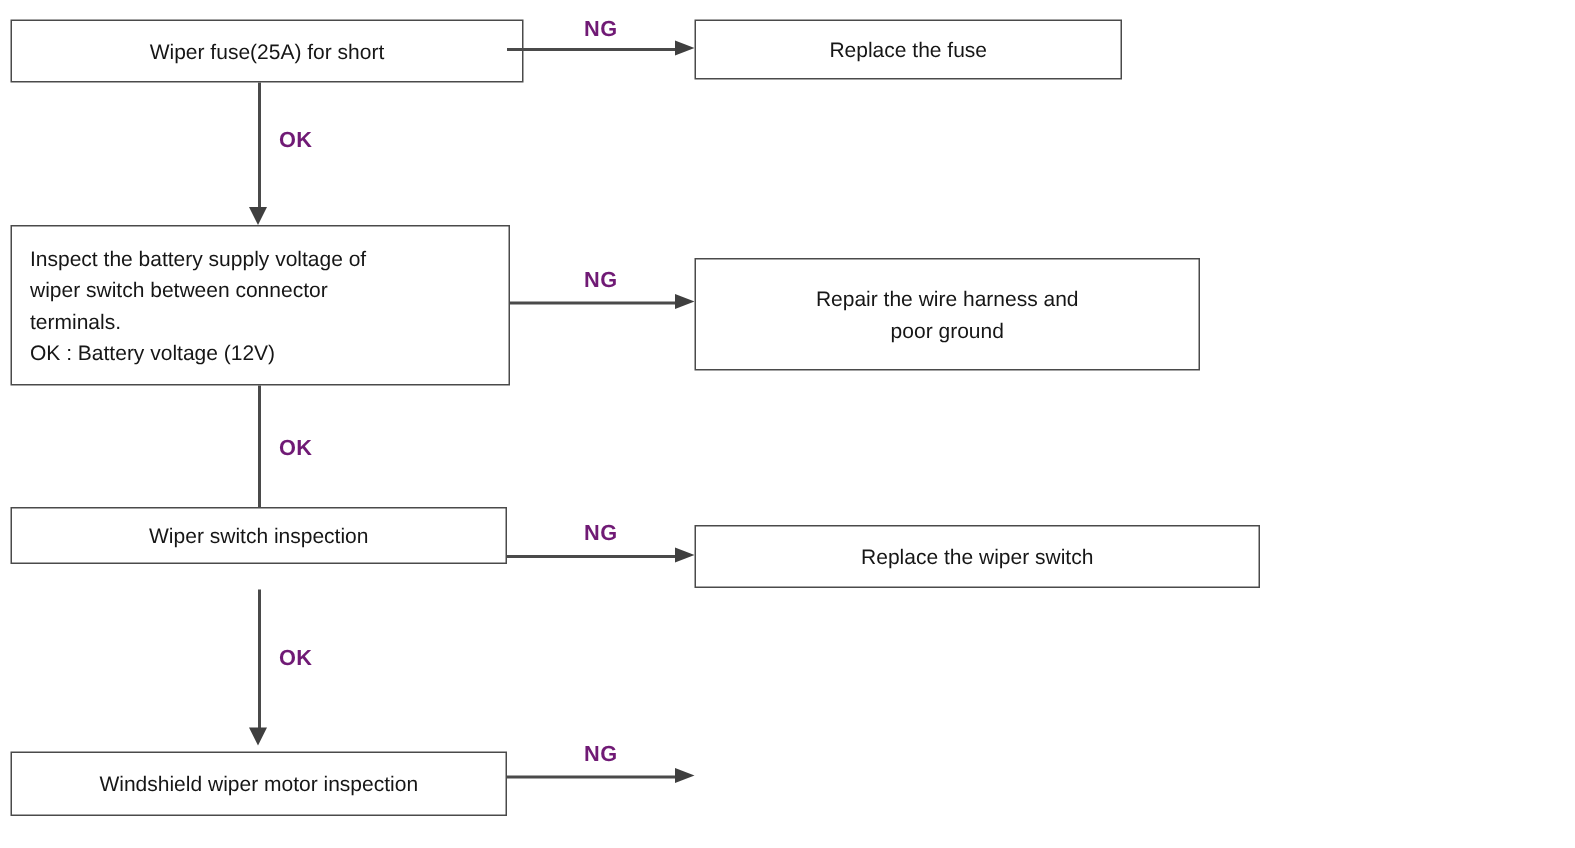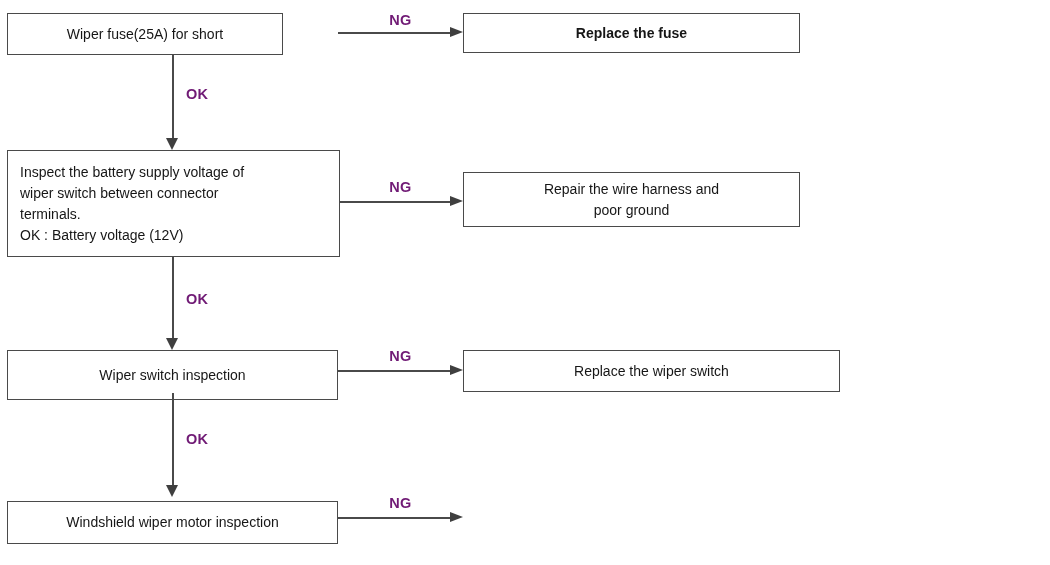--- a/index.html
+++ b/index.html
@@ -72,45 +72,45 @@
   .lbl.ng {
     width: 125px;
     text-align: center;
   }
 </style>
 </head>
 <body>
 
 <div id="canvas">
 
-  <div class="box" style="left:7px; top:13px; width:276px; height:42px;">Wiper fuse(25A) for short</div>
+  <div class="box" style="left:7px; top:13px; width:342px; height:42px;">Wiper fuse(25A) for short</div>
   <div class="hline" style="left:338px; top:32px; width:114px;"></div>
   <div class="head-right" style="left:450px; top:27px;"></div>
   <div class="lbl ng" style="left:338px; top:12px;">NG</div>
-  <div class="box" style="left:463px; top:13px; width:337px; height:40px;font-weight:bold;">Replace the fuse</div>
+  <div class="box" style="left:463px; top:13px; width:285px; height:40px;">Replace the fuse</div>
 
   <div class="vline" style="left:172px; top:55px; height:84px;"></div>
   <div class="head-down" style="left:166px; top:138px;"></div>
   <div class="lbl" style="left:186px; top:86px;">OK</div>
 
   <div class="box leftalign" style="left:7px; top:150px; width:333px; height:107px;">Inspect the battery supply voltage of
 wiper switch between connector
 terminals.
 OK : Battery voltage (12V)</div>
   <div class="hline" style="left:340px; top:201px; width:112px;"></div>
   <div class="head-right" style="left:450px; top:196px;"></div>
   <div class="lbl ng" style="left:338px; top:179px;">NG</div>
-  <div class="box" style="left:463px; top:172px; width:337px; height:55px;text-align:center;">Repair the wire harness and
+  <div class="box" style="left:463px; top:172px; width:337px; height:75px;text-align:center;">Repair the wire harness and
 poor ground</div>
 
   <div class="vline" style="left:172px; top:257px; height:83px;"></div>
   <div class="head-down" style="left:166px; top:338px;"></div>
   <div class="lbl" style="left:186px; top:291px;">OK</div>
 
-  <div class="box" style="left:7px; top:350px; width:331px; height:50px;text-align:right;">Wiper switch inspection</div>
+  <div class="box" style="left:7px; top:338px; width:331px; height:38px;text-align:right;">Wiper switch inspection</div>
   <div class="hline" style="left:338px; top:370px; width:114px;"></div>
   <div class="head-right" style="left:450px; top:365px;"></div>
   <div class="lbl ng" style="left:338px; top:348px;">NG</div>
   <div class="box" style="left:463px; top:350px; width:377px; height:42px;">Replace the wiper switch</div>
 
   <div class="vline" style="left:172px; top:393px; height:93px;"></div>
   <div class="head-down" style="left:166px; top:485px;"></div>
   <div class="lbl" style="left:186px; top:431px;">OK</div>
 
   <div class="box" style="left:7px; top:501px; width:331px; height:43px;">Windshield wiper motor inspection</div>

